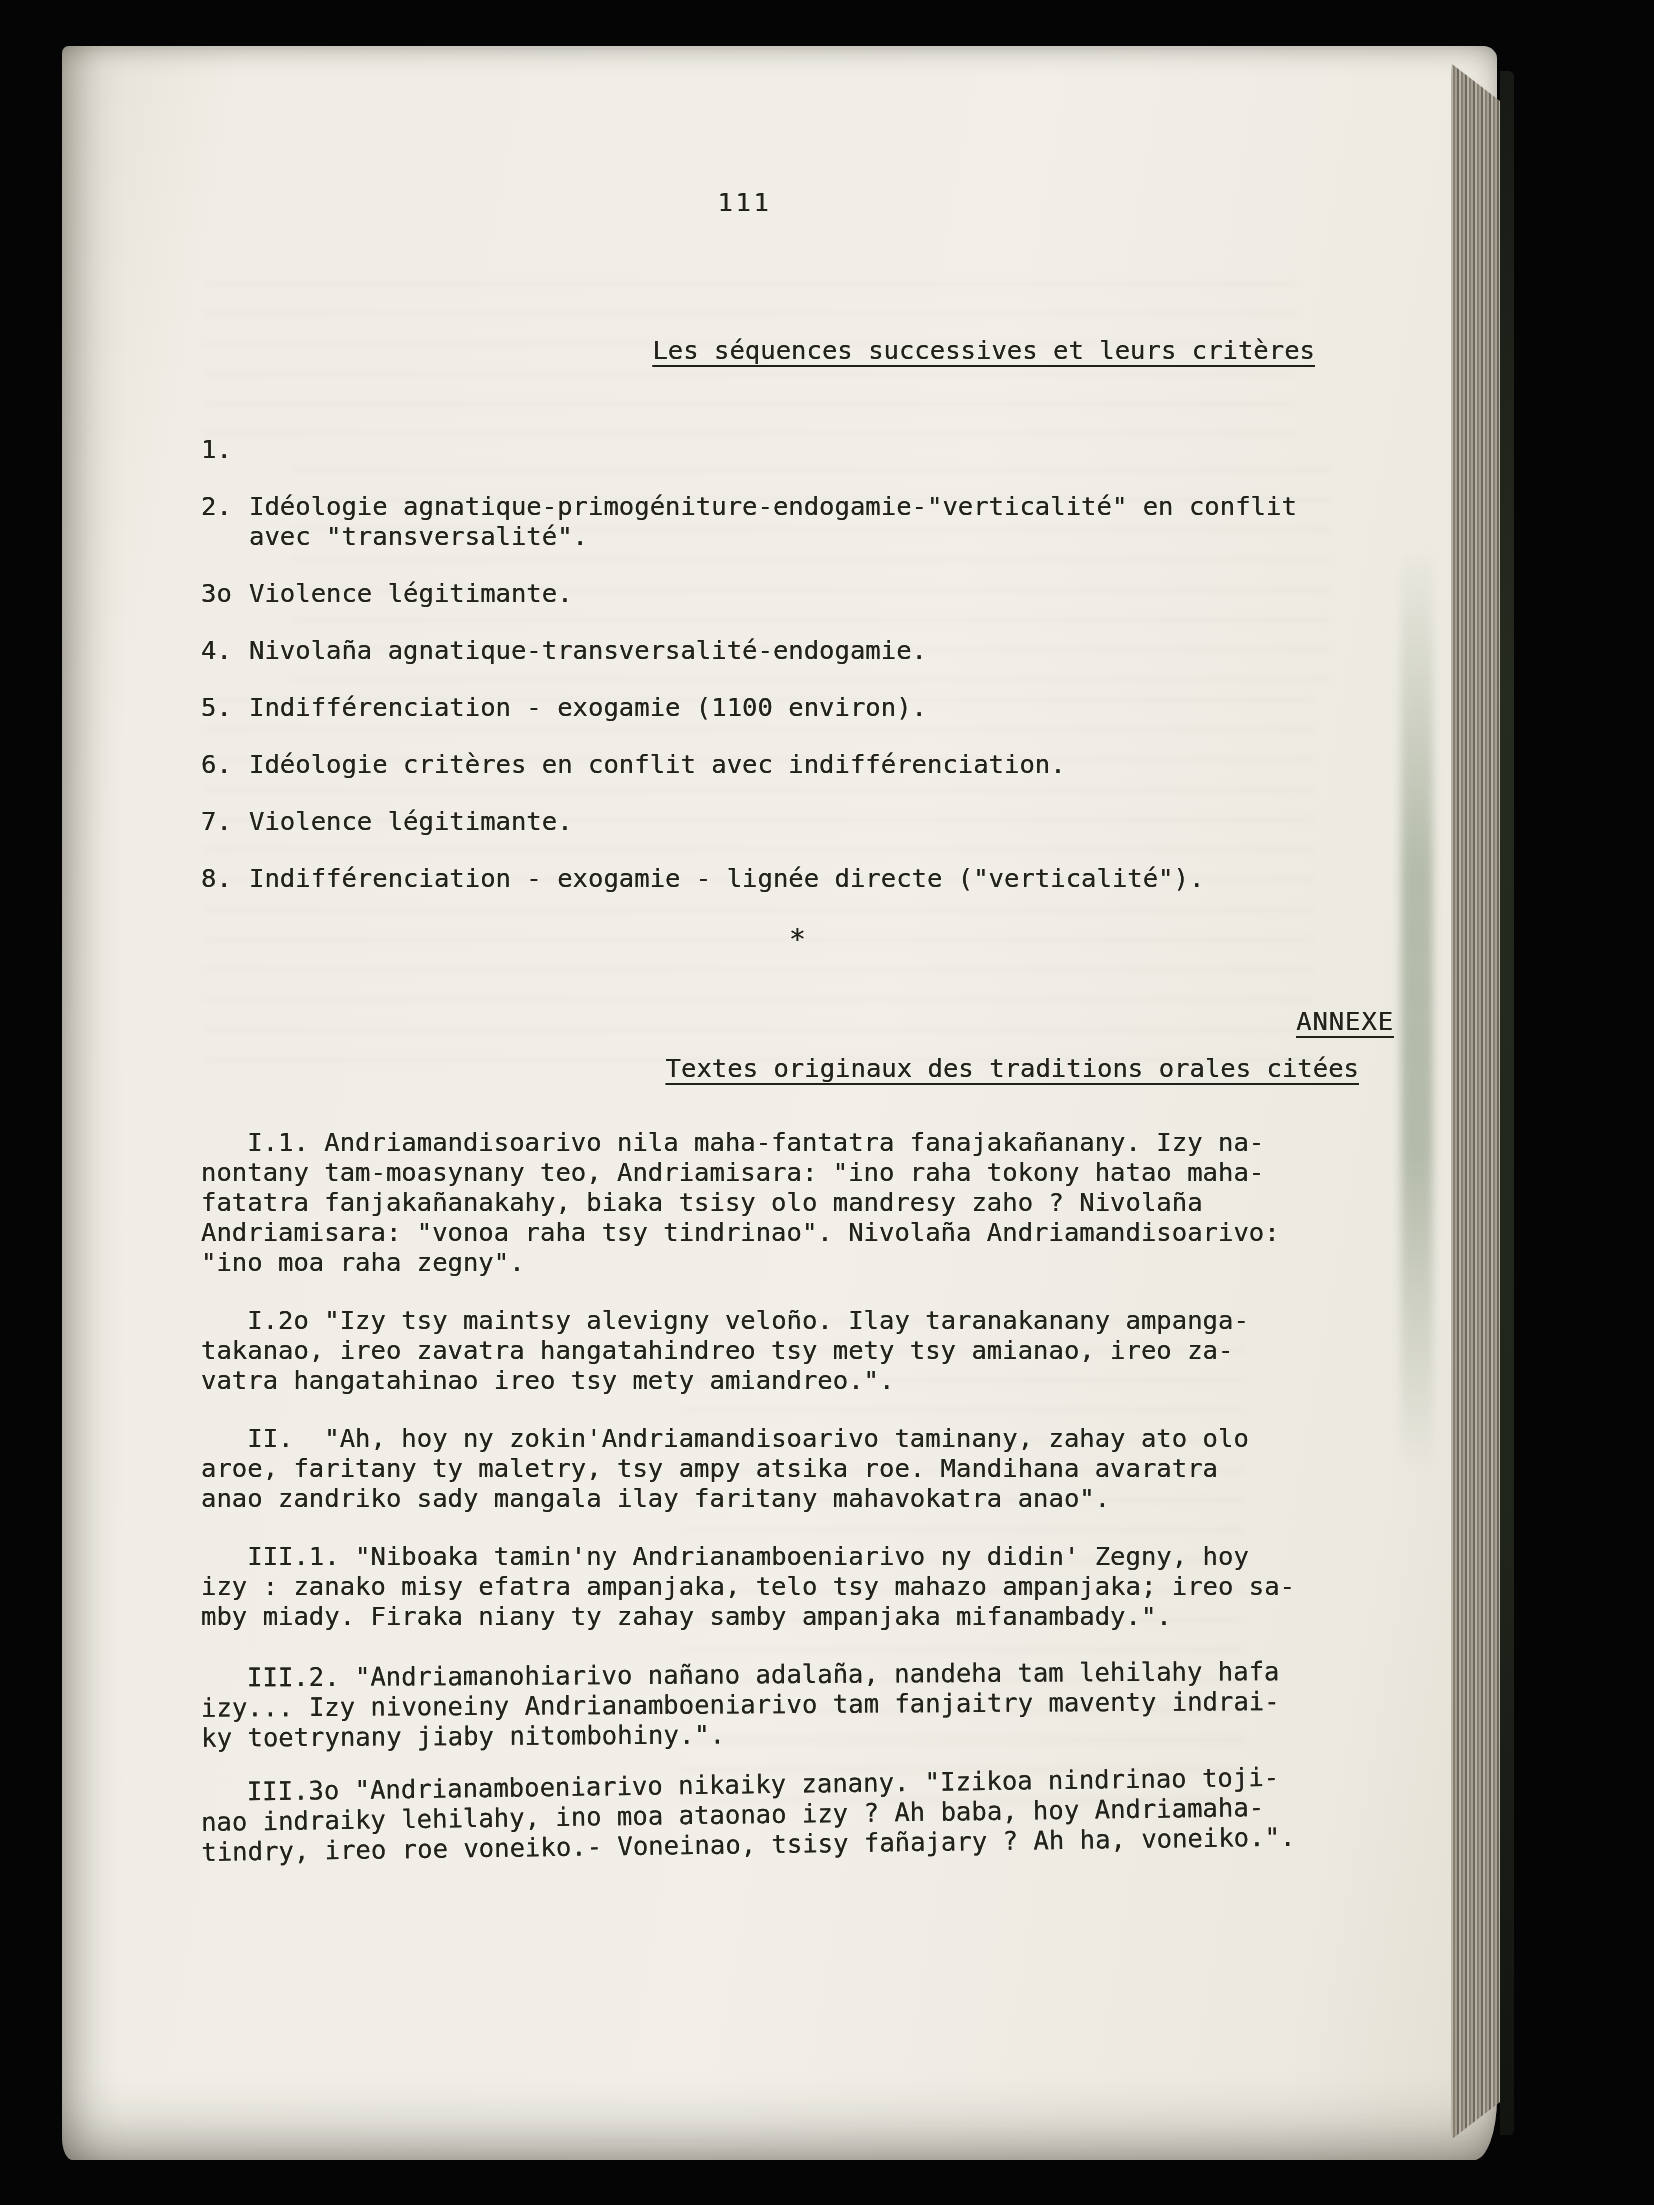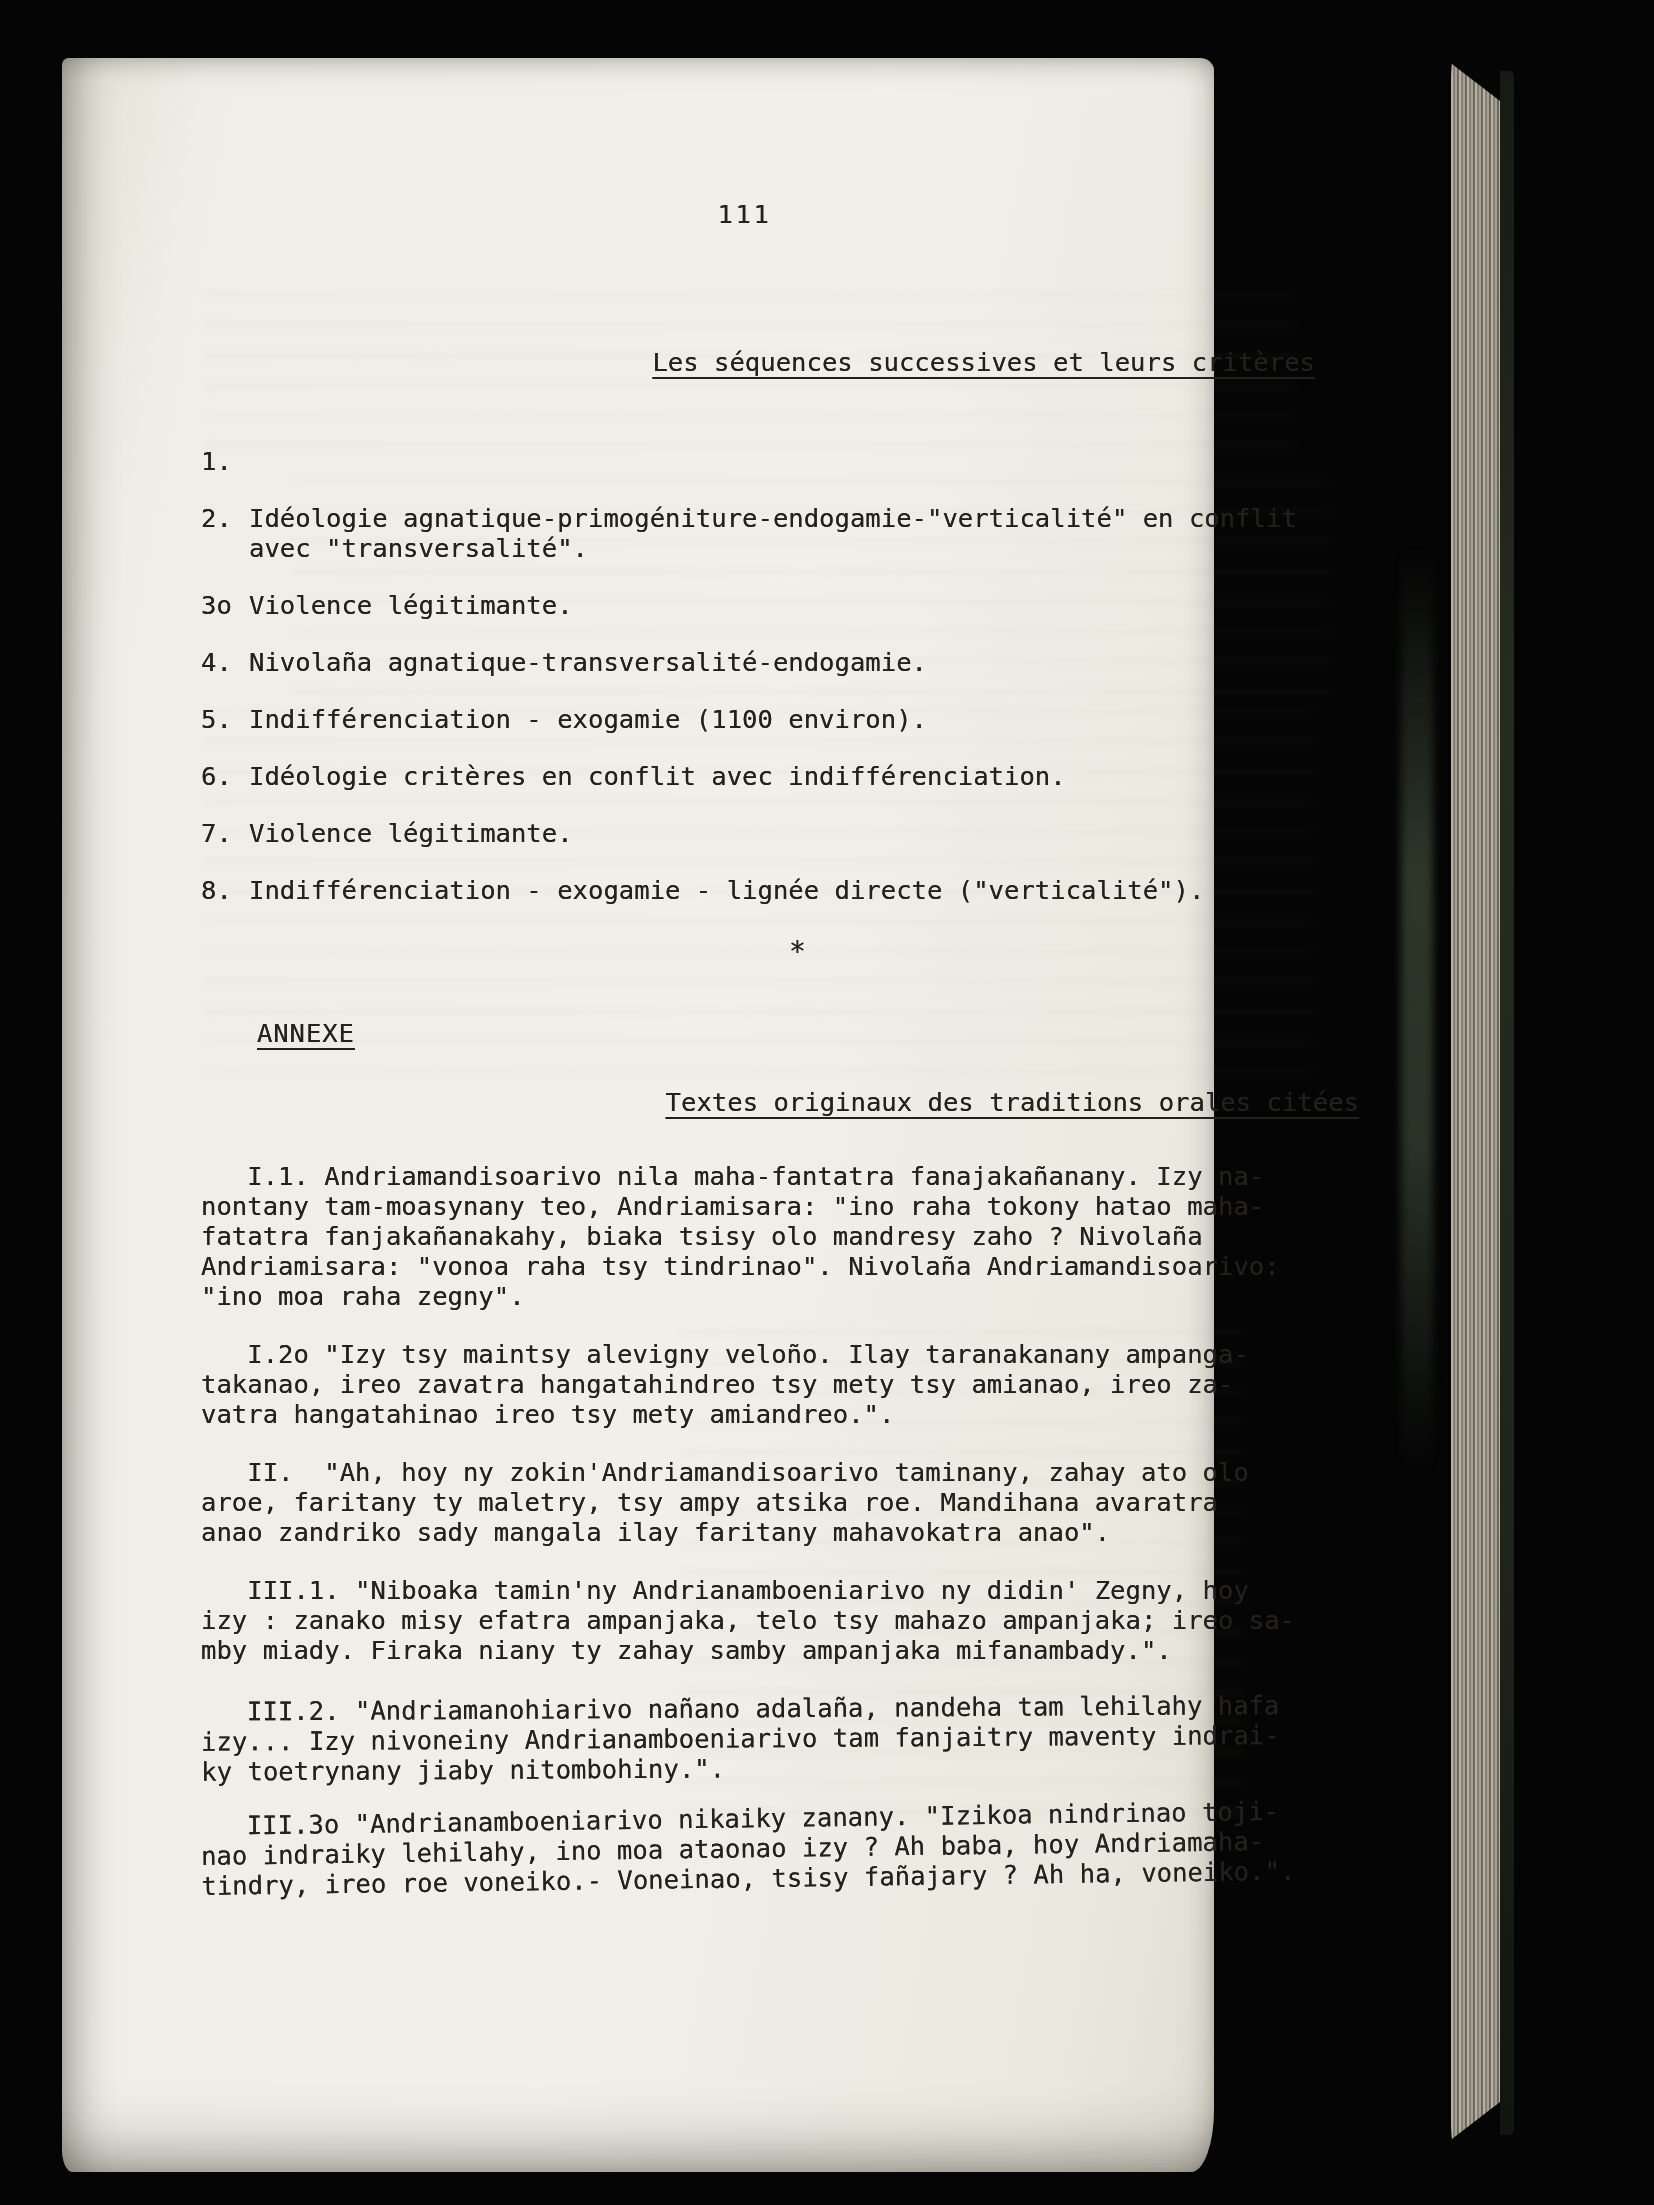--- a/index.html
+++ b/index.html
@@ -6,22 +6,22 @@
   body{
     width:1654px;height:2206px;
     background:#050505;
     position:relative;
     overflow:hidden;
     font-family:"DejaVu Sans Mono","Liberation Mono",monospace;
   }
   
   .page{
     position:absolute;
-    left:62px;top:58px;
-    width:1152px;height:2114px;
+    left:62px;top:46px;
+    width:1435px;height:2114px;
     background:linear-gradient(100deg,#e3e0d6 0%,#efede5 10%,#f1efe8 55%,#ebe8df 88%,#e0ddd2 100%);
     border-radius:7px 14px 23px 10.6px / 7px 12.4px 62px 23px;
     box-shadow:
       inset 26.5px 0 49px -21px rgba(40,35,25,.45),
       inset -12.4px 0 30px -17.6px rgba(40,35,25,.30),
       inset 0 -49px 62px -30px rgba(40,35,25,.35),
       inset 0 16px 26.5px -19.4px rgba(40,35,25,.25);
   }
   
   .fore-edge{
@@ -91,25 +91,26 @@
     margin:0 0 27px 0;
   }
   .li-num{flex:none;width:48px;white-space:pre;}
   .li-text{white-space:pre-wrap;}
   .star{
     text-align:center;
     margin:0 0 51px 0;
     font-size:28px;
   }
   .annexe{
-    margin:0 0 39px 56px;
+    margin:0 0 17px 56px;
     text-decoration:underline;
     text-decoration-thickness:1.8px;
     text-underline-offset:6.2px;
     letter-spacing:0.9px;
+    text-align:right;
   }
   .subtitle{
     font-size:25.6px;font-weight:normal;
     text-align:right;
     transform:translateX(-35px);
     text-decoration:underline;
     text-decoration-thickness:1.8px;
     text-underline-offset:6.2px;
     margin:0 0 44px 0;
   }

